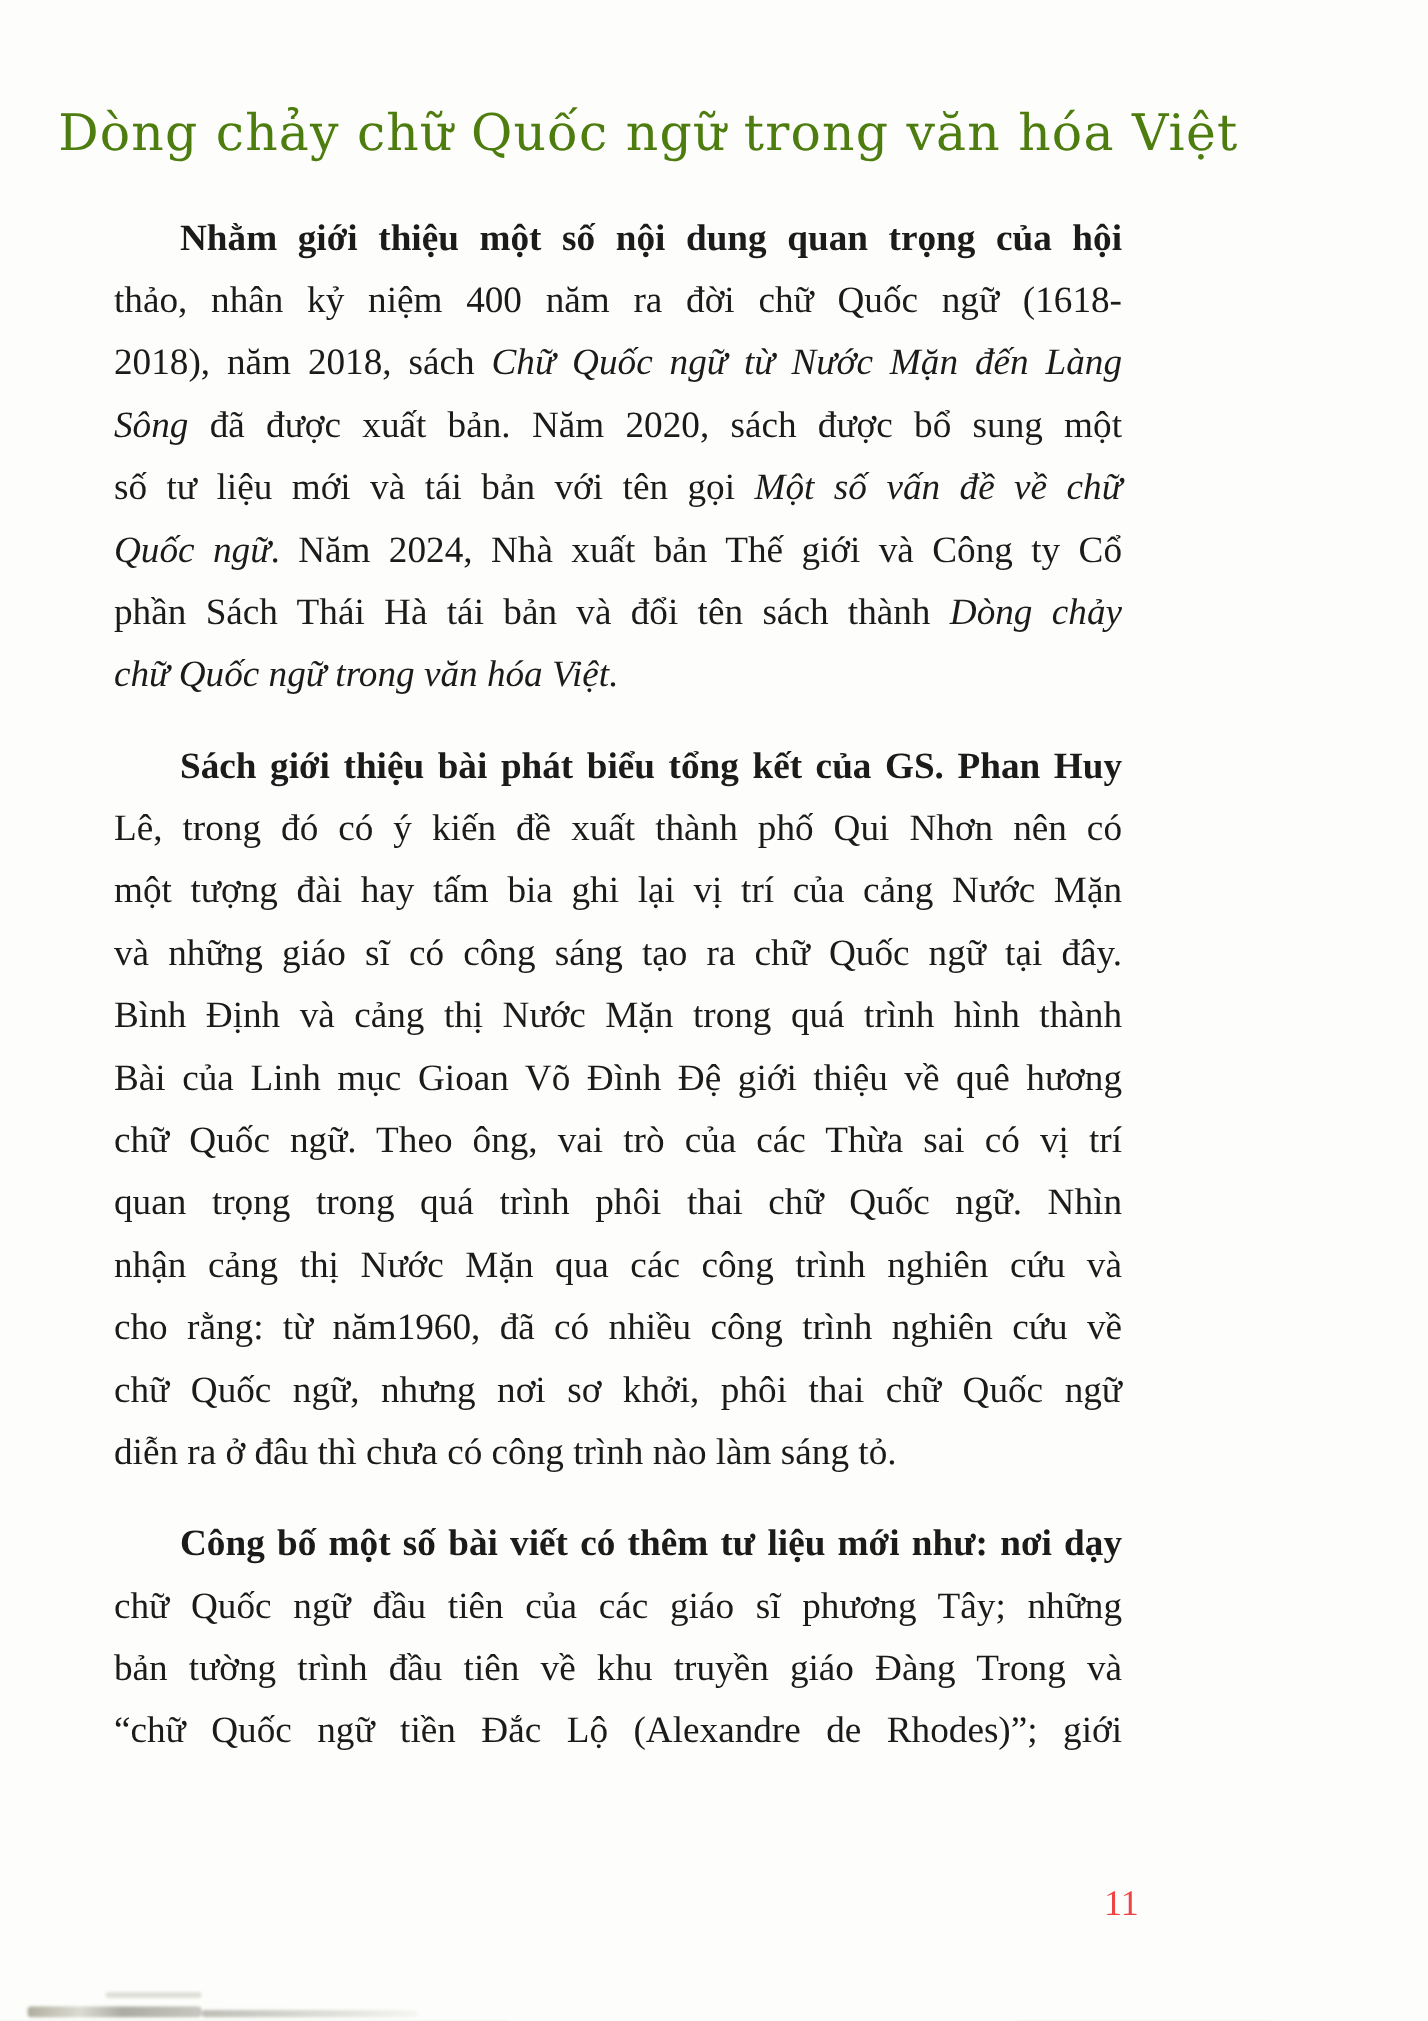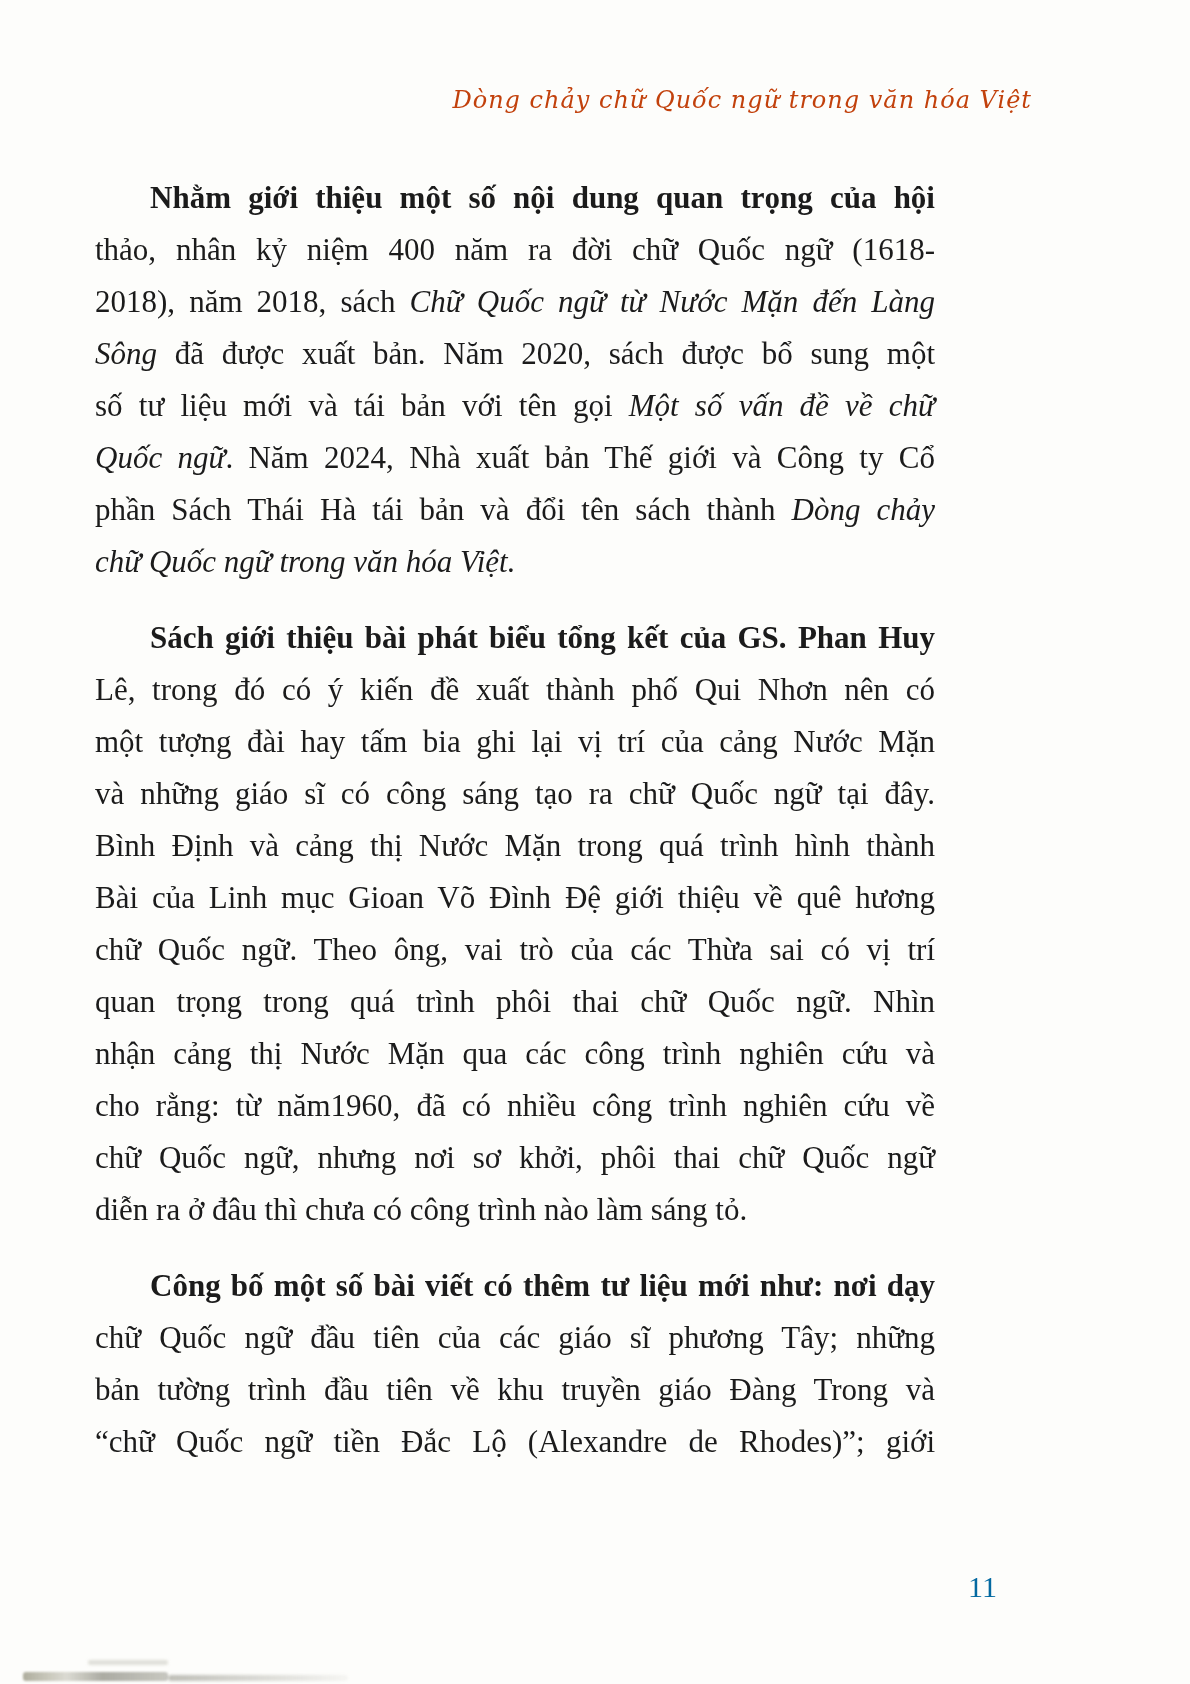--- a/index.html
+++ b/index.html
@@ -14,24 +14,23 @@
     background: #fdfdfb;
     overflow: hidden;
     font-family: "Liberation Serif", "DejaVu Serif", serif;
     color: #1b1b1b;
   }
   .running-header {
     position: absolute;
     top: 86px;
     right: 158px;
     font-family: "DejaVu Serif", "Liberation Serif", serif;
-    font-style: italic;
-    font-size: 24px;
+    font-size: 42px;
     letter-spacing: 1px;
-    color: #c2410c;
+    color: #4d7c0f;
     white-space: nowrap;
   }
   .text-block {
     position: absolute;
     left: 95px;
     top: 172px;
     width: 840px;
     font-size: 31px;
     line-height: 52px;
   }
@@ -39,24 +38,24 @@
   .line {
     text-align: justify;
     min-height: 52px;
     white-space: normal;
   }
   .line.just { text-align-last: justify; }
   .line.indent { text-indent: 55px; font-weight: bold; }
   .it { font-style: italic; }
   .page-number {
     position: absolute;
-    left: 968px;
+    left: 920px;
     top: 1570px;
     font-size: 30px;
-    color: #0369a1;
+    color: #ef4444;
   }
   .scan-smudge {
     position: absolute;
     left: 23px;
     top: 1672px;
     width: 145px;
     height: 9px;
     background: linear-gradient(90deg,
       rgba(110,108,80,0.55) 0%,
       rgba(120,118,90,0.25) 30%,

